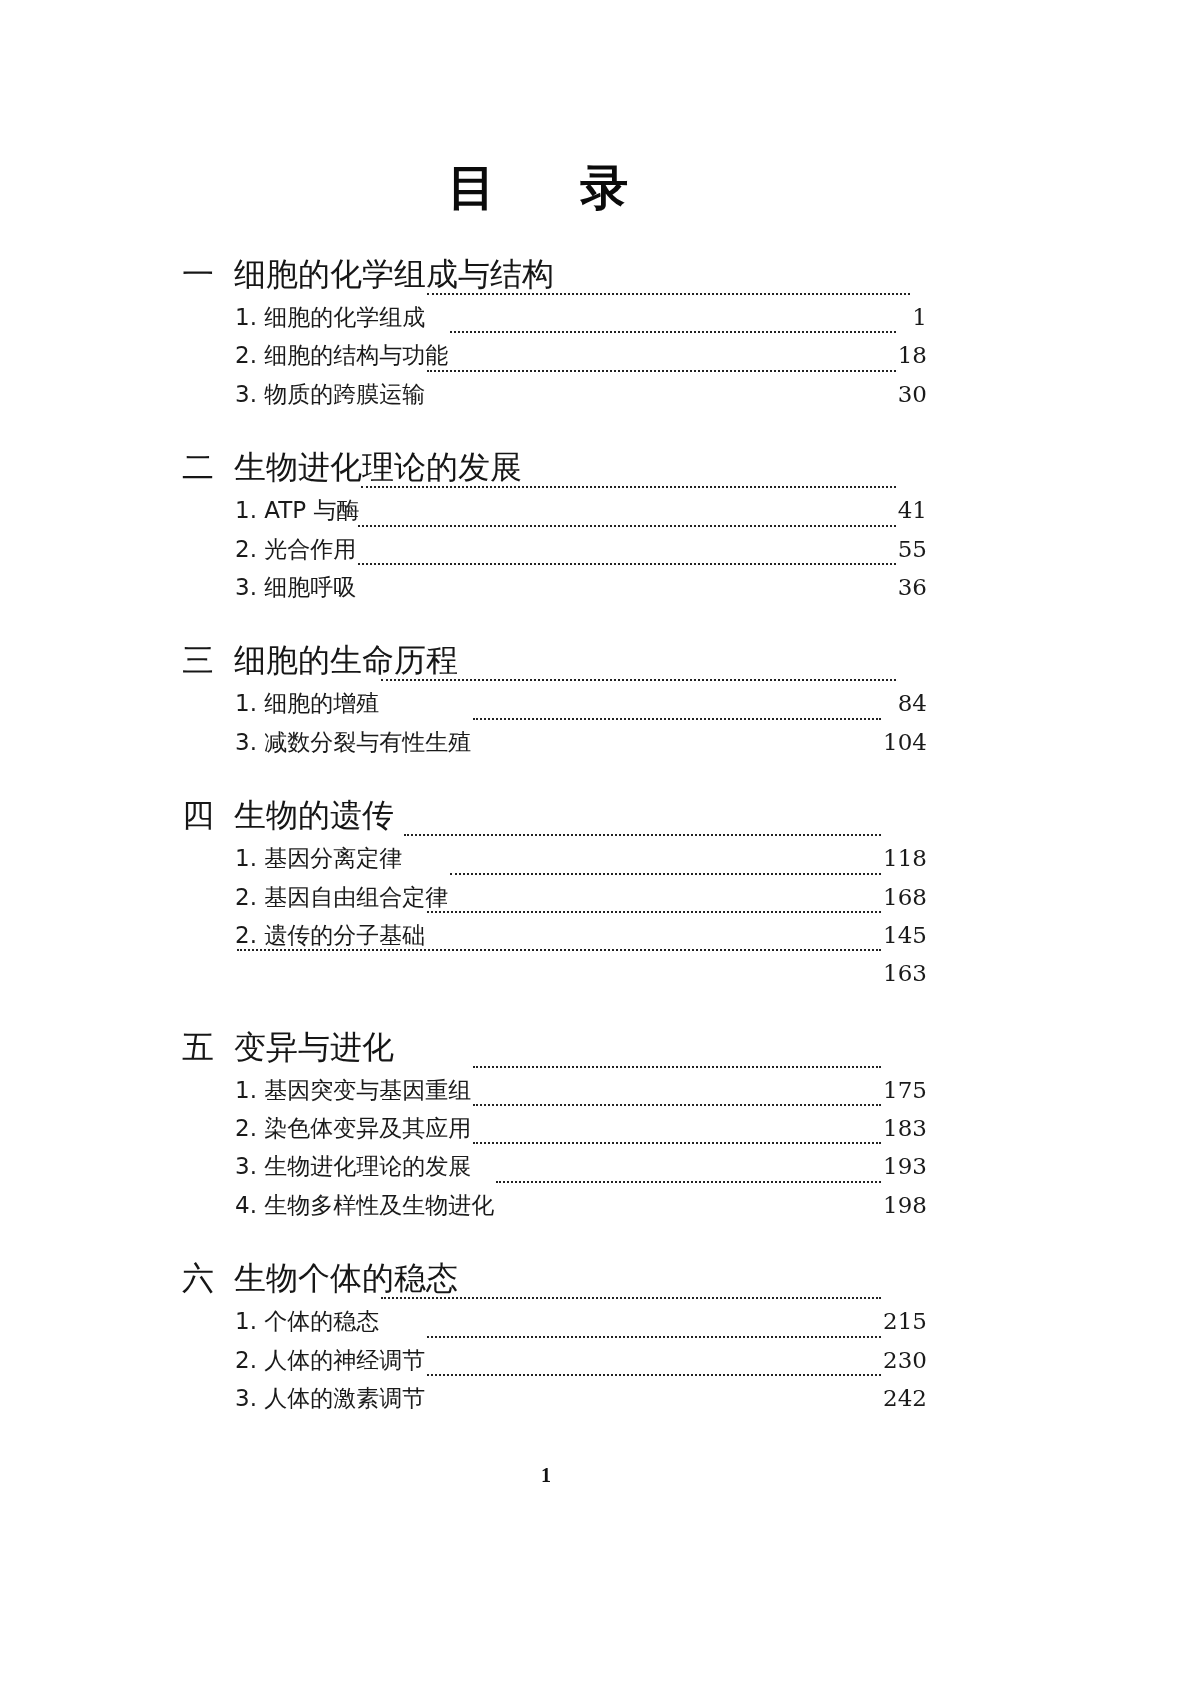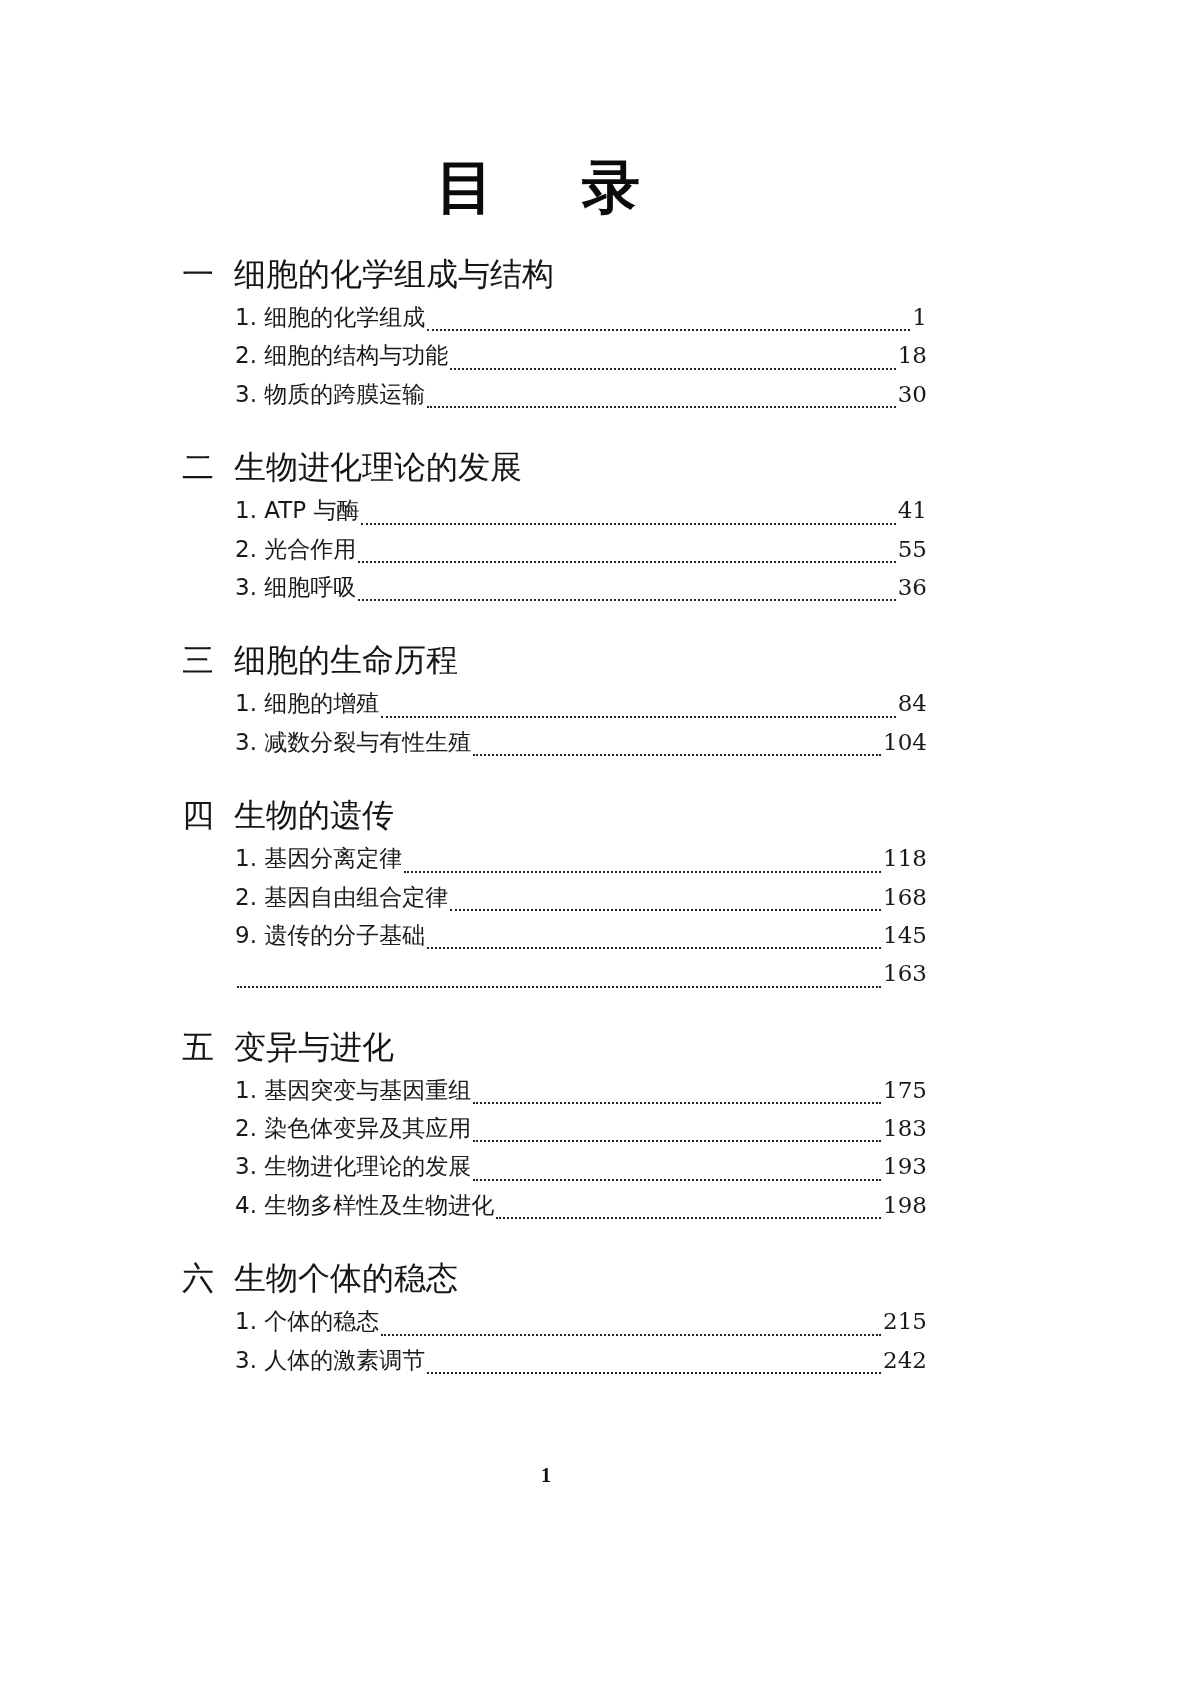--- a/index.html
+++ b/index.html
@@ -1,31 +1,31 @@
 <!DOCTYPE html>
 <html><head>
 <meta charset="utf-8">
 <style>
   html, body { margin: 0; padding: 0; background: #ffffff; }
   body { width: 1190px; height: 1684px; position: relative; overflow: hidden; color: #111; font-family: "DejaVu Sans", "Liberation Sans", sans-serif; }
   .page-title {
     position: absolute; top: 155px; left: 0; width: 1110px; text-align: center;
-    font-size: 58px; font-weight: bold; letter-spacing: 34px; line-height: 64px;
+    font-size: 48px; font-weight: bold; letter-spacing: 34px; line-height: 64px;
     color: #0b0b0b;
   }
   .toc { position: absolute; left: 182px; top: 250px; width: 745px; }
   .section { margin-bottom: 30px; }
   .section-head {
     display: flex; align-items: baseline; height: 48px; line-height: 48px;
     font-size: 32px; color: #161616;
   }
   .section-num { width: 52px; display: inline-block; }
   .section-title { display: inline-block; }
   .item {
-    display: flex; align-items: flex-end; height: 38.4px; line-height: 38.4px;
+    display: flex; align-items: flex-start; height: 38.4px; line-height: 38.4px;
     margin-left: 53px; font-size: 23px; color: #1a1a1a;
   }
   .item-label { white-space: nowrap; }
   .leader {
     flex: 1; margin: 0 2px; border-bottom: 2.5px dotted #222;
     height: 0; position: relative; top: -5px;
   }
   .item-page {
     font-family: "DejaVu Serif", "Liberation Serif", serif; font-size: 23px;
     white-space: nowrap; text-align: right;
@@ -112,21 +112,21 @@
         <span class="item-label">1. 基因分离定律</span>
         <span class="leader"></span>
         <span class="item-page">118</span>
       </div>
     <div class="item">
         <span class="item-label">2. 基因自由组合定律</span>
         <span class="leader"></span>
         <span class="item-page">168</span>
       </div>
     <div class="item">
-        <span class="item-label">9. 遗传的分子基础</span>
+        <span class="item-label">2. 遗传的分子基础</span>
         <span class="leader"></span>
         <span class="item-page">145</span>
       </div>
     <div class="item">
         <span class="leader"></span>
         <span class="item-page">163</span>
       </div>
   </div>
 
   <div class="section">
@@ -160,20 +160,25 @@
     <div class="section-head">
       <span class="section-num">六</span>
       <span class="section-title">生物个体的稳态</span>
     </div>
     <div class="item">
         <span class="item-label">1. 个体的稳态</span>
         <span class="leader"></span>
         <span class="item-page">215</span>
       </div>
     <div class="item">
+        <span class="item-label">2. 人体的神经调节</span>
+        <span class="leader"></span>
+        <span class="item-page">230</span>
+      </div>
+    <div class="item">
         <span class="item-label">3. 人体的激素调节</span>
         <span class="leader"></span>
         <span class="item-page">242</span>
       </div>
   </div>
 
 </div>
 
 <div class="footer-page">1</div>
 

